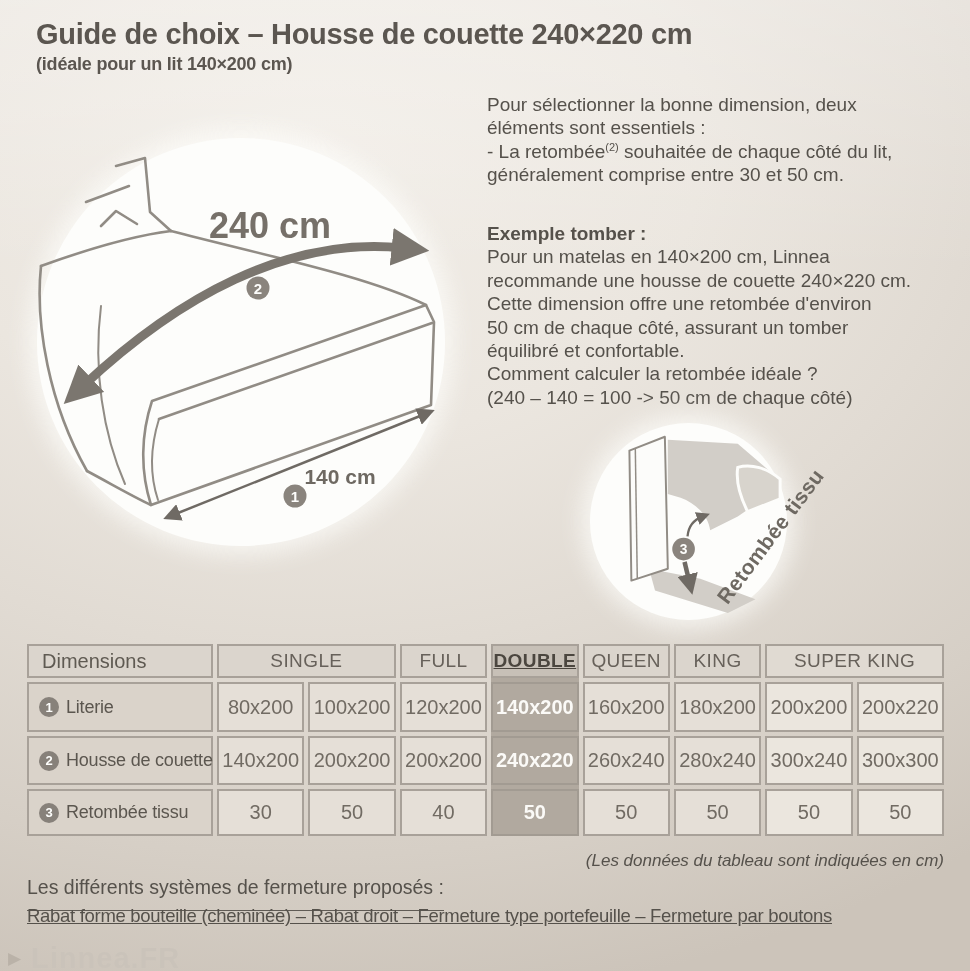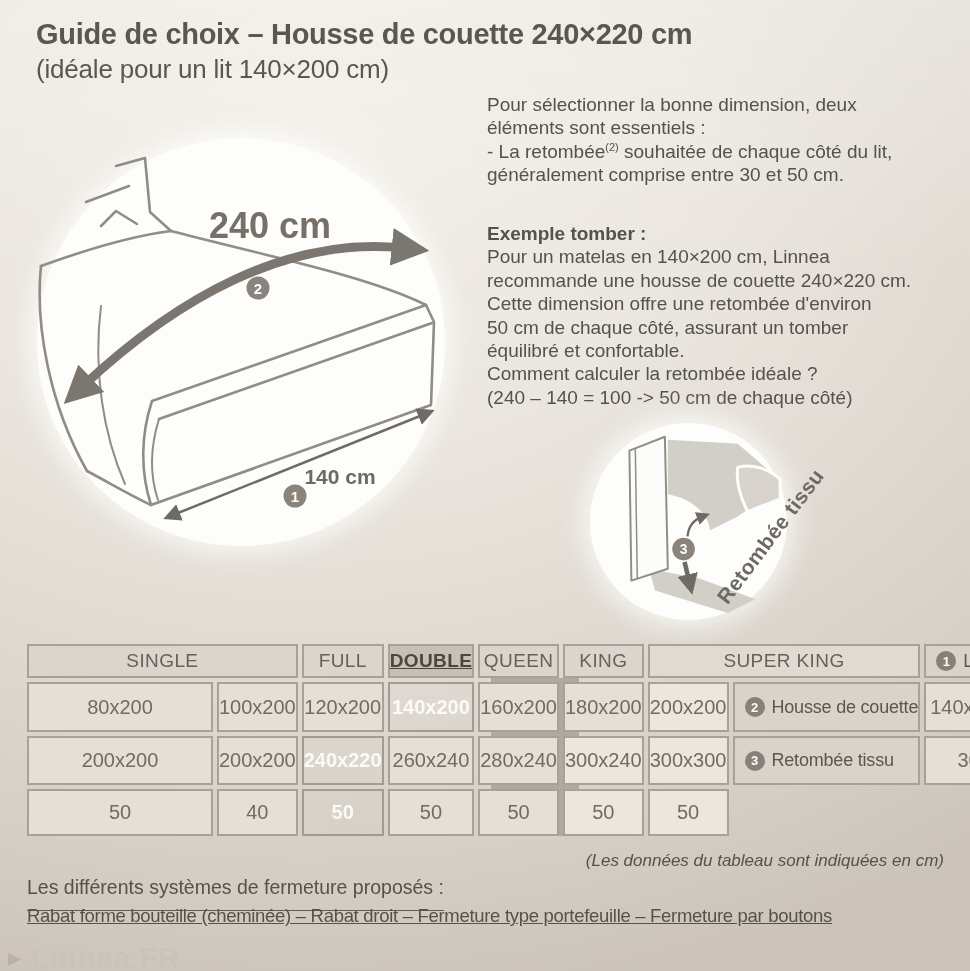--- a/index.html
+++ b/index.html
@@ -4,21 +4,21 @@
 <style>
   html,body{margin:0;padding:0;background:#cfc8bf;}
   .page{
     position:relative;width:970px;height:971px;overflow:hidden;
     font-family:"Liberation Sans",sans-serif;color:#55514b;
     background:
       linear-gradient(180deg, rgba(255,255,255,0.28) 0%, rgba(255,255,255,0) 28%),
       radial-gradient(118% 88% at 32% 16%, #f2eee8 0%, #ebe6df 34%, #e1dbd3 58%, #d6cfc6 82%, #ccc4ba 100%);
   }
   .page-title{position:absolute;left:36px;top:18px;font-size:29px;font-weight:bold;color:#5b5650;letter-spacing:-0.3px;white-space:nowrap;}
-  .page-subtitle{position:absolute;left:36px;top:54px;font-size:26px;font-weight:normal;color:#5b5650;letter-spacing:-0.2px;white-space:nowrap;}
+  .page-subtitle{position:absolute;left:36px;top:54px;font-size:18px;font-weight:bold;color:#5b5650;letter-spacing:-0.2px;white-space:nowrap;}
 
   .textblock{position:absolute;left:487px;font-size:19px;line-height:23.4px;color:#55514b;}
   .intro{top:93px;}
   .example{top:222px;}
   .tl{white-space:nowrap;}
   .tl sup{font-size:11px;line-height:0;}
   .bold{font-weight:bold;}
 
   .circle{position:absolute;border-radius:50%;background:#fdfdfb;box-shadow:0 0 24px 8px rgba(253,253,251,0.75);}
   .circle-big{left:37px;top:138px;width:408px;height:408px;}
@@ -158,38 +158,40 @@
         <circle cx="95" cy="128" r="11.5" fill="#8a847d"></circle>
         <text class="svg-badge-txt s" x="95" y="133">3</text>
       </g>
     </svg>
   </div>
   <div class="retombee-label">Retombée tissu</div>
 
   <div class="dim-table">
     <div class="band"></div>
 
+    <div class="cell h dimh">Dimensions</div>
     <div class="cell h span2">SINGLE</div>
     <div class="cell h">FULL</div>
     <div class="cell h hl">DOUBLE</div>
     <div class="cell h">QUEEN</div>
     <div class="cell h">KING</div>
     <div class="cell h span2 lt">SUPER KING</div>
 
     <div class="cell lbl">
       <span class="badge-t">1</span>
       <span>Literie</span>
     </div>
     <div class="cell">80x200</div>
     <div class="cell">100x200</div>
     <div class="cell">120x200</div>
     <div class="cell hlv">140x200</div>
     <div class="cell">160x200</div>
     <div class="cell">180x200</div>
     <div class="cell lt">200x200</div>
+    <div class="cell lt">200x220</div>
 
     <div class="cell lbl">
       <span class="badge-t">2</span>
       <span>Housse de couette</span>
     </div>
     <div class="cell">140x200</div>
     <div class="cell">200x200</div>
     <div class="cell">200x200</div>
     <div class="cell hlv">240x220</div>
     <div class="cell">260x240</div>

